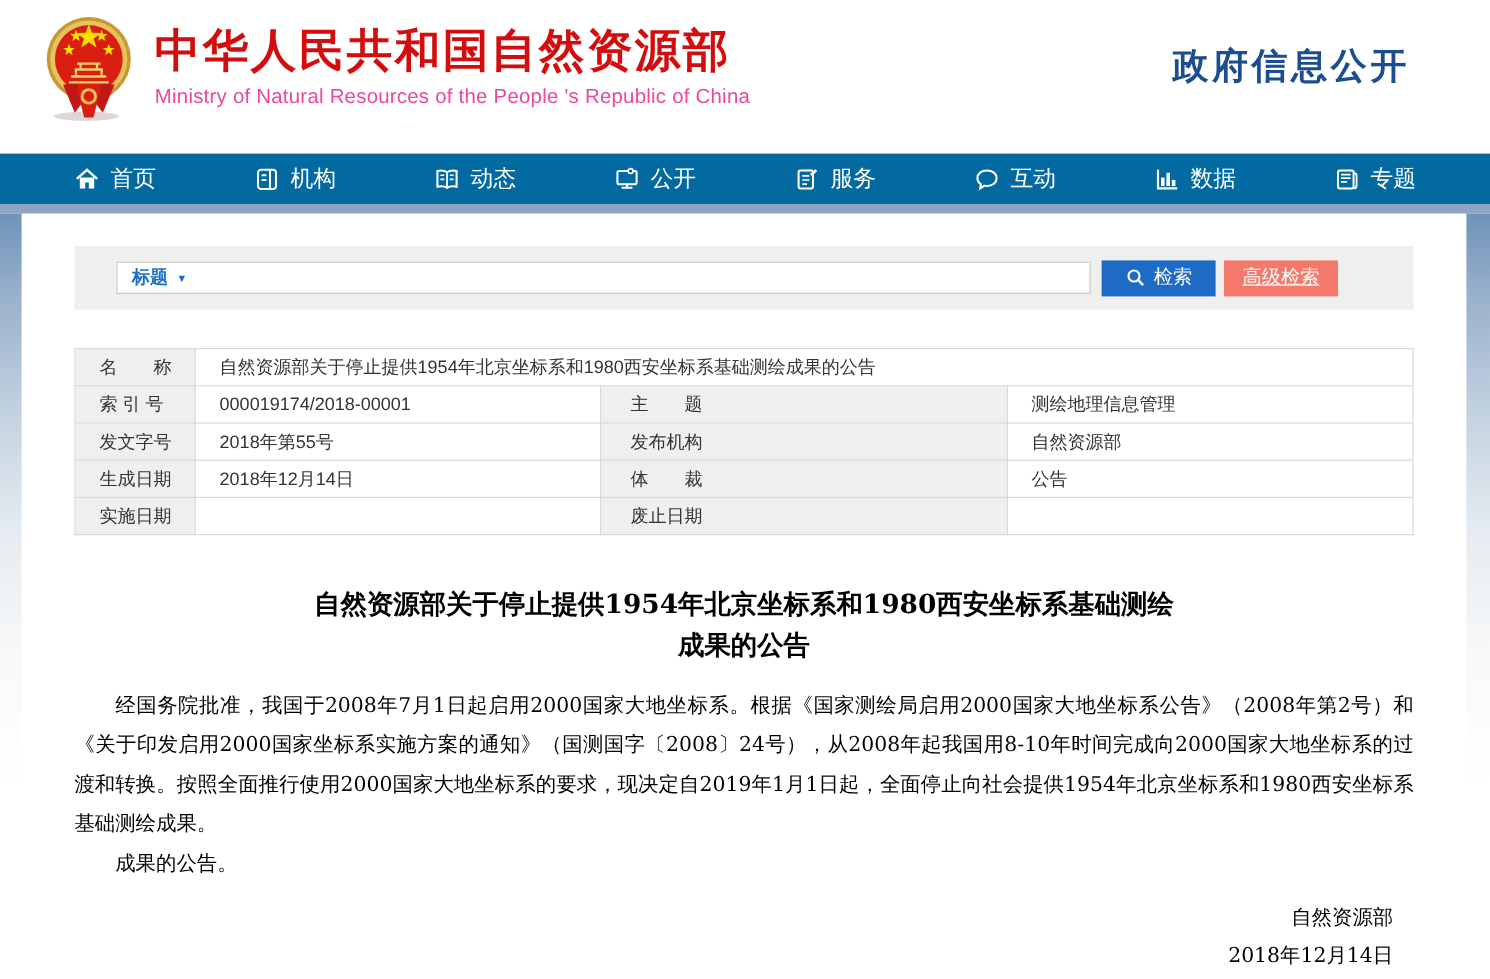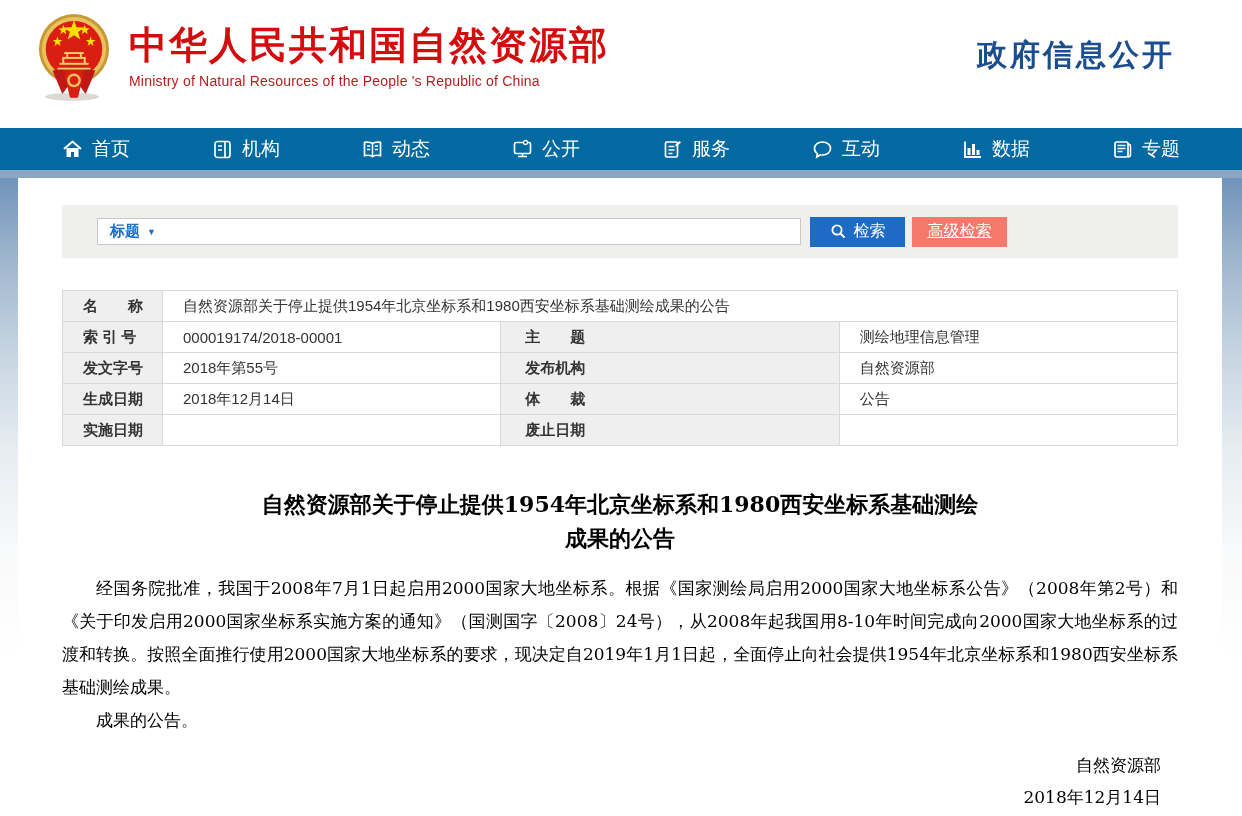--- a/index.html
+++ b/index.html
@@ -14,21 +14,21 @@
     display: flex; align-items: center; padding: 0 67px 18px 37px;
   }
   .brand { display: flex; align-items: center; gap: 18px; cursor: pointer; }
   .emblem { width: 74px; height: 94px; flex: none; }
   .brand-text { display: flex; flex-direction: column; }
   .site-title-cn {
     font-size: 38px; font-weight: bold; color: #d30d0d; letter-spacing: 2px;
     line-height: 46px;
   }
   .site-title-en {
-    font-size: 14px; color: #b91c1c; margin-top: 5px; letter-spacing: 0.2px;
+    font-size: 17px; color: #ec4899; margin-top: 5px; letter-spacing: 0.2px;
   }
   .section-title {
     margin-left: auto; font-size: 30px; font-weight: bold; color: #1b4e8e;
     letter-spacing: 3px;
   }
   
   .main-nav {
     height: 42px; background: #0369a1; display: flex; align-items: center;
     padding-left: 62px;
   }
@@ -47,21 +47,21 @@
   }
   .panel {
     background: #ffffff; height: 100%; padding: 27px 44px 0 44px;
   }
   
   .search-band {
     background: #efefee; height: 53px; display: flex; align-items: center;
     padding: 0 0 0 35px;
   }
   .search-input {
-    width: 704px; height: 27px; background: #ffffff; border: 1px solid #c9c9c9;
+    width: 812px; height: 27px; background: #ffffff; border: 1px solid #c9c9c9;
     display: flex; align-items: center; padding: 0 12px; cursor: text;
   }
   .field-select {
     display: flex; align-items: center; gap: 7px; color: #1a6fc5;
     font-size: 15px; font-weight: bold; cursor: pointer;
   }
   .caret { font-size: 9px; color: #1a6fc5; }
   .btn {
     height: 30px; width: 95px; border: none; color: #ffffff; font-size: 16px;
     display: flex; align-items: center; justify-content: center; cursor: pointer;
@@ -70,21 +70,21 @@
   .btn-search { background: #1e6bc5; margin-left: 9px; gap: 7px; }
   .btn-adv { background: #f4796b; margin-left: 7px; text-decoration: underline; }
   .mag-icon { width: 17px; height: 17px; }
   
   .meta-table {
     width: 100%; border-collapse: collapse; margin-top: 32px;
     font-size: 15px; color: #333333; table-layout: fixed;
   }
   .meta-table td { border: 1px solid #d9d9d9; height: 31px; padding-left: 20px; }
   .meta-table td.lbl {
-    background: #efefef; font-weight: bold; color: #333333;
+    background: #efefef; font-weight: normal; color: #333333;
   }
   .meta-table td.lbl2 { padding-left: 24px; }
   .col-l1 { width: 100px; } .col-v1 { width: 495px; }
   .col-l2 { width: 123px; } .col-v2 { width: 398px; }
   
   .article {
     font-family: "DejaVu Serif", "Liberation Serif", serif; color: #000000;
   }
   .article-title {
     margin-top: 41px; text-align: center; font-size: 22px; font-weight: bold;

